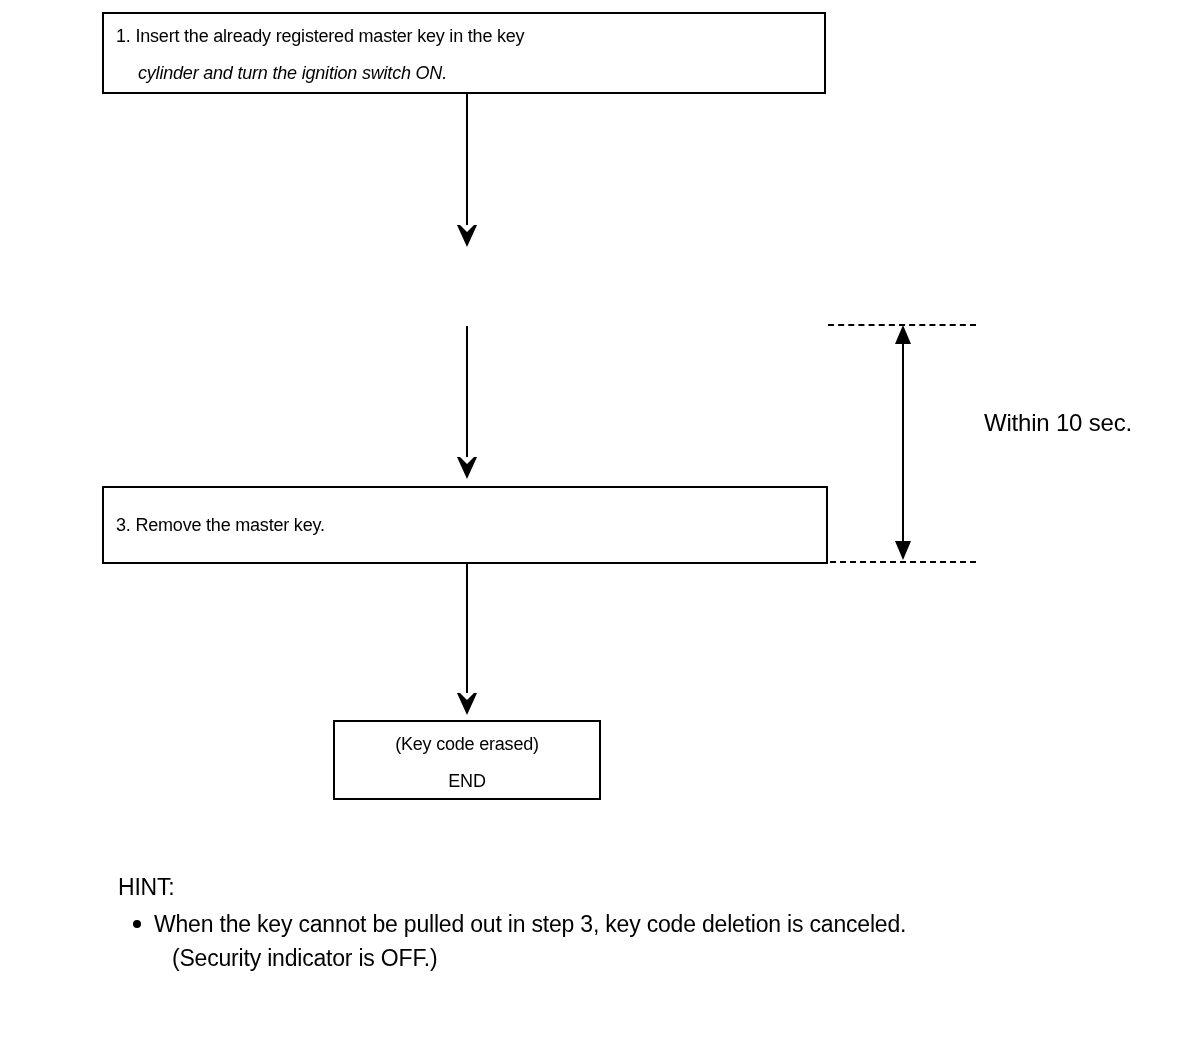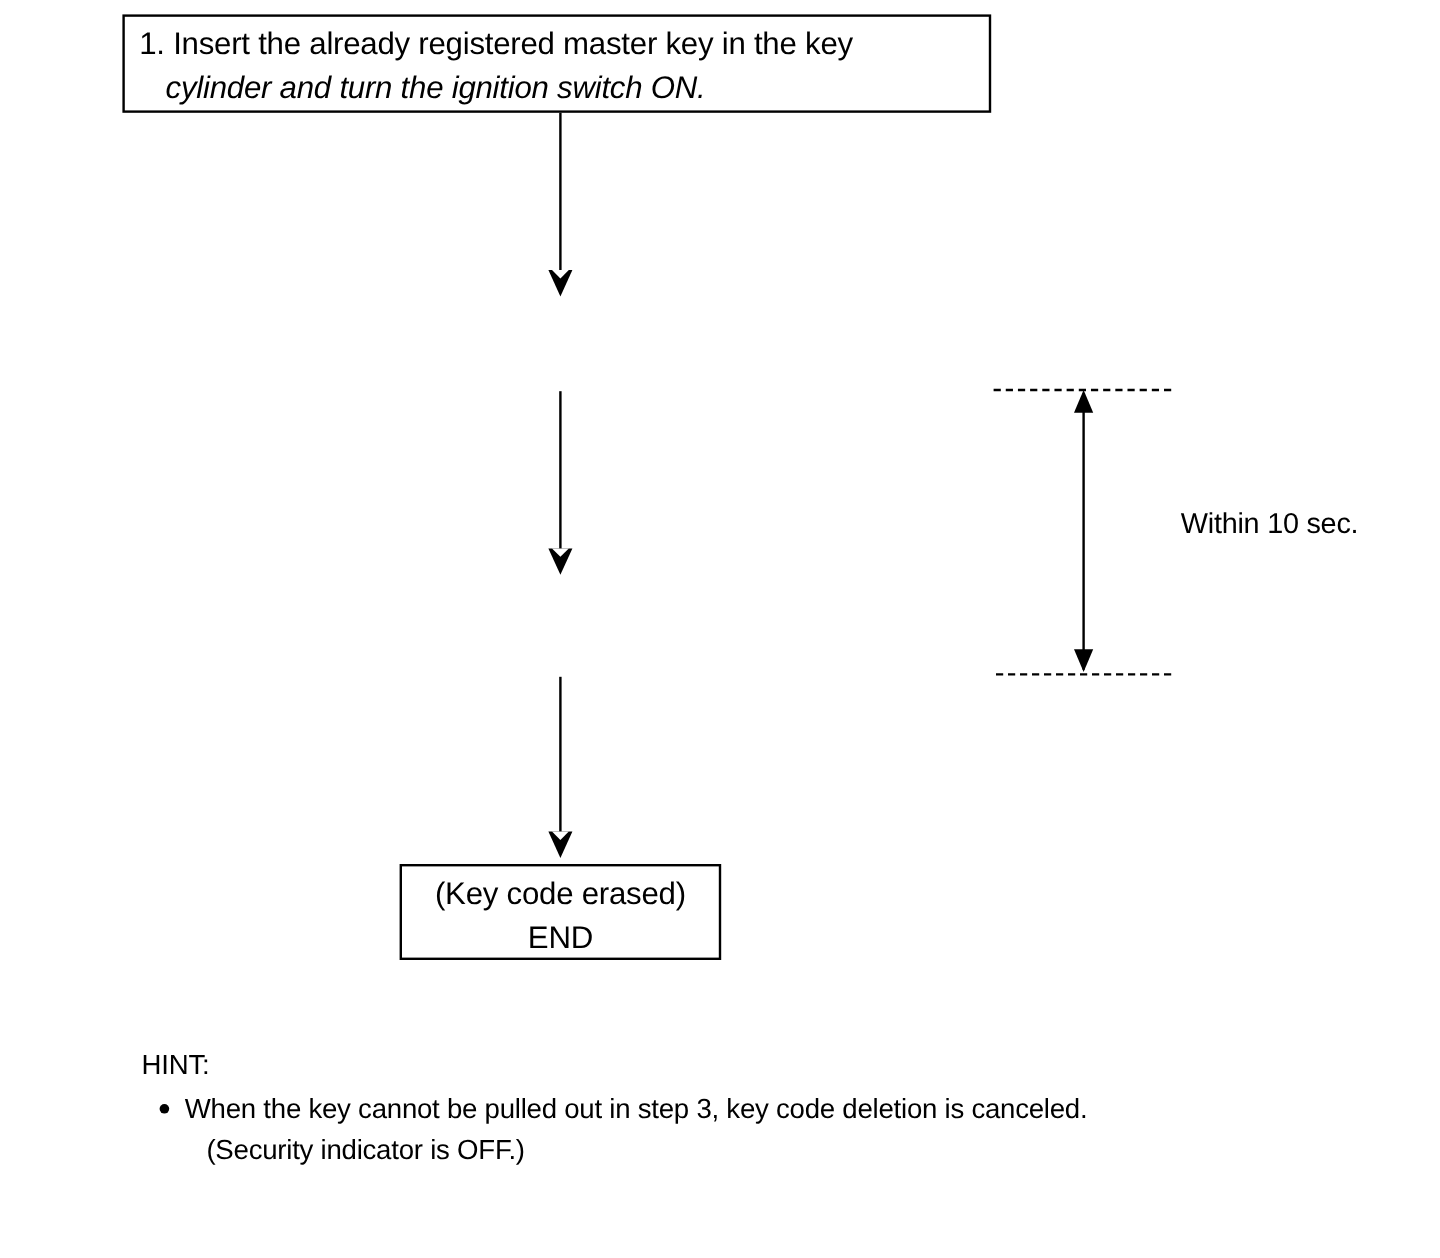--- a/index.html
+++ b/index.html
@@ -19,21 +19,21 @@
     background: #ffffff;
     overflow: hidden;
   }
 
   
   .box {
     position: absolute;
     box-sizing: border-box;
     border: 2px solid #000000;
     background: #ffffff;
-    font-size: 26px;
+    font-size: 18px;
     line-height: 37px;
     letter-spacing: -0.2px;
     color: #000000;
   }
   .box .line {
     white-space: pre;
   }
 
   #step1 {
     left: 102px;
@@ -132,21 +132,21 @@
   }
   #m-head-down {
     top: 541px;
     border-top: 19px solid #000000;
   }
 
   
   #within-label {
     position: absolute;
     left: 984px;
-    top: 422px;
+    top: 408px;
     font-size: 24px;
     line-height: 30px;
     white-space: pre;
     letter-spacing: -0.2px;
   }
 
   
   #hint {
     position: absolute;
     left: 118px;
@@ -187,20 +187,23 @@
     <div class="line indent1">cylinder and turn the ignition switch ON.</div>
   </div>
 
   <div class="connector" id="conn1"></div>
   <div class="arrowhead" id="head1"></div>
 
 
   <div class="connector" id="conn2"></div>
   <div class="arrowhead" id="head2"></div>
 
+  <div class="box" id="step3">
+    <div class="line">3. Remove the master key.</div>
+  </div>
 
   <div class="connector" id="conn3"></div>
   <div class="arrowhead" id="head3"></div>
 
   <div class="box" id="endbox">
     <div class="line">(Key code erased)</div>
     <div class="line">END</div>
   </div>
 
   <div class="dashline" id="dash-top"></div>

